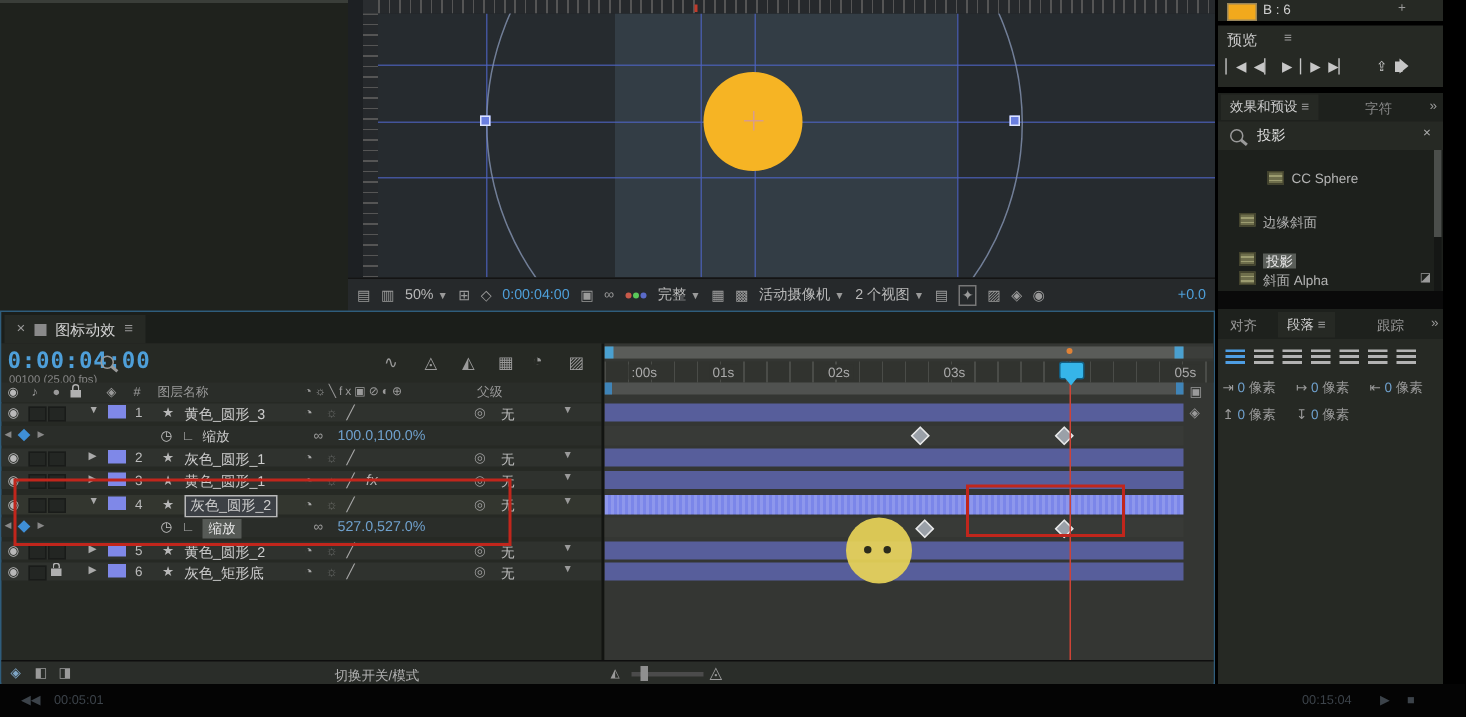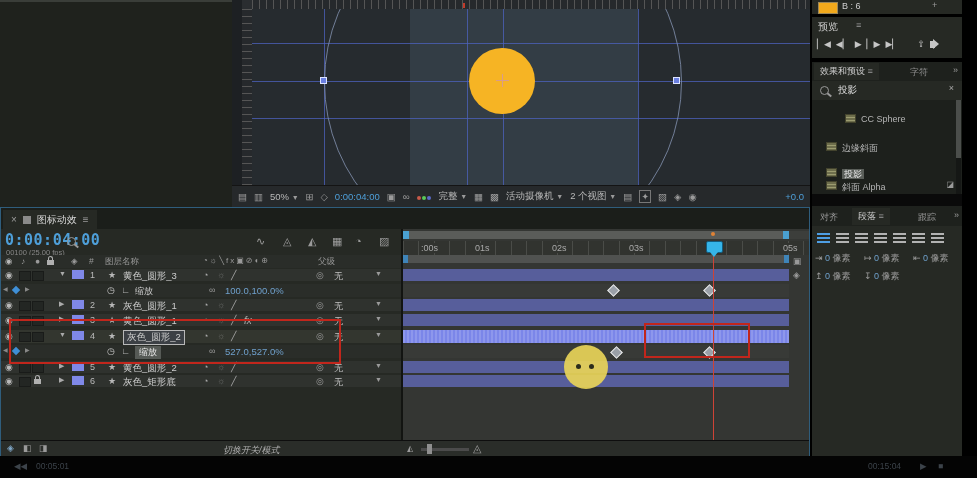--- a/index.html
+++ b/index.html
@@ -440,21 +440,21 @@
           <i style="left:25px;"></i>
         </div>
     </div>
 
     <div class="abs redrect" style="left:8px;top:111px;width:332px;height:45px;"></div>
 
     <div class="abs" id="tl-bottombar">
       <span class="abs" style="left:6px;top:2px;color:#7fa6c6;">◈</span>
       <span class="abs glyph" style="left:22px;top:2px;">◧</span>
       <span class="abs glyph" style="left:38px;top:2px;">◨</span>
-      <span class="abs" style="left:222px;top:3px;color:#b0b0b0;font-style:italic;">切换开关/模式</span>
+      <span class="abs" style="left:222px;top:3px;color:#b0b0b0;">切换开关/模式</span>
       <span class="abs glyph" style="left:406px;top:3px;font-size:8px;">◭</span>
       <div class="abs" id="zoom-track"></div>
       <div class="abs" id="zoom-knob"></div>
       <span class="abs glyph" style="left:472px;top:1px;font-size:11px;">◬</span>
     </div>
   </div>
 
   <div class="abs" id="player">
     <span class="abs" style="left:14px;top:5px;">◀◀</span>
     <span class="abs" style="left:36px;top:5px;">00:05:01</span>

